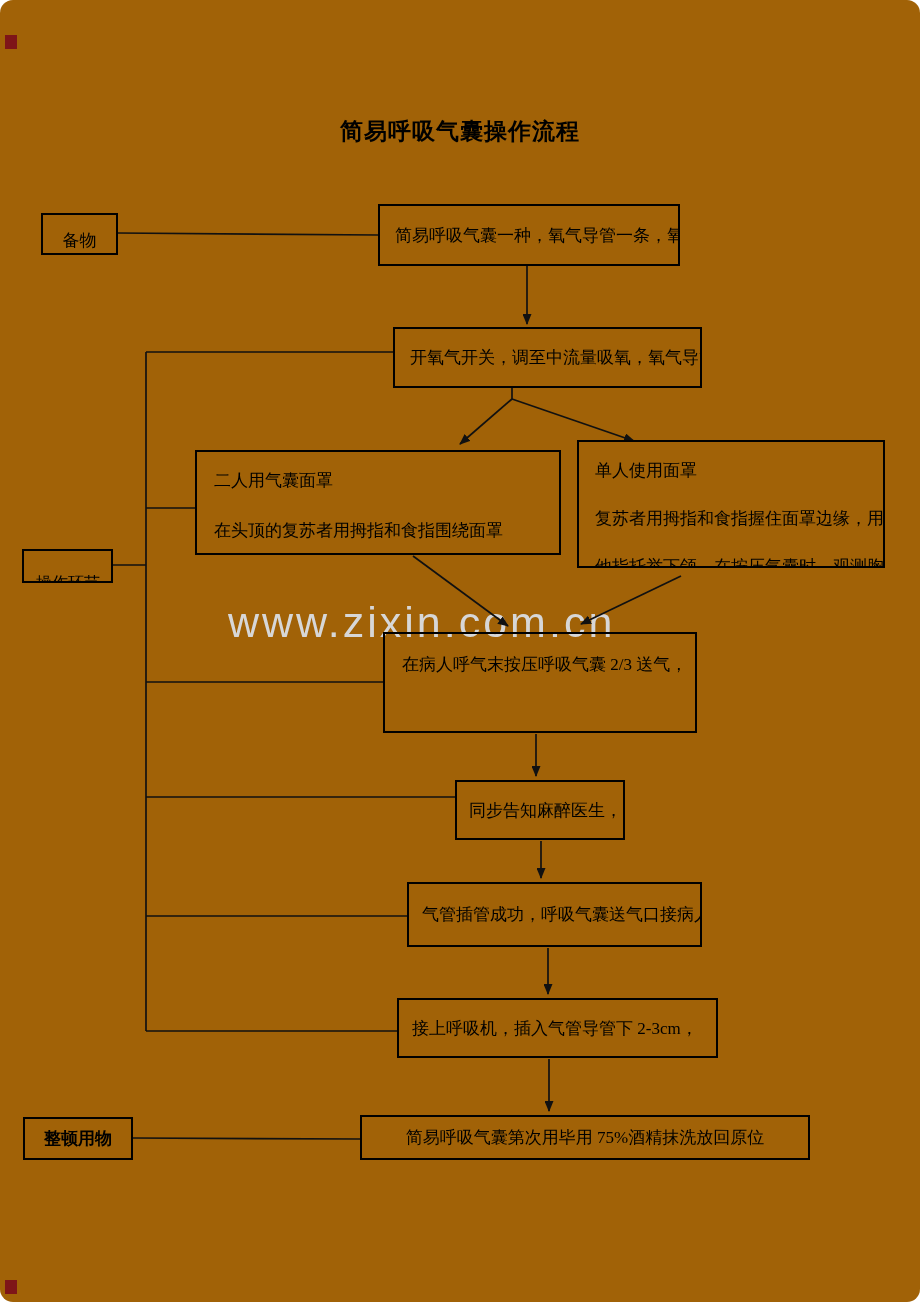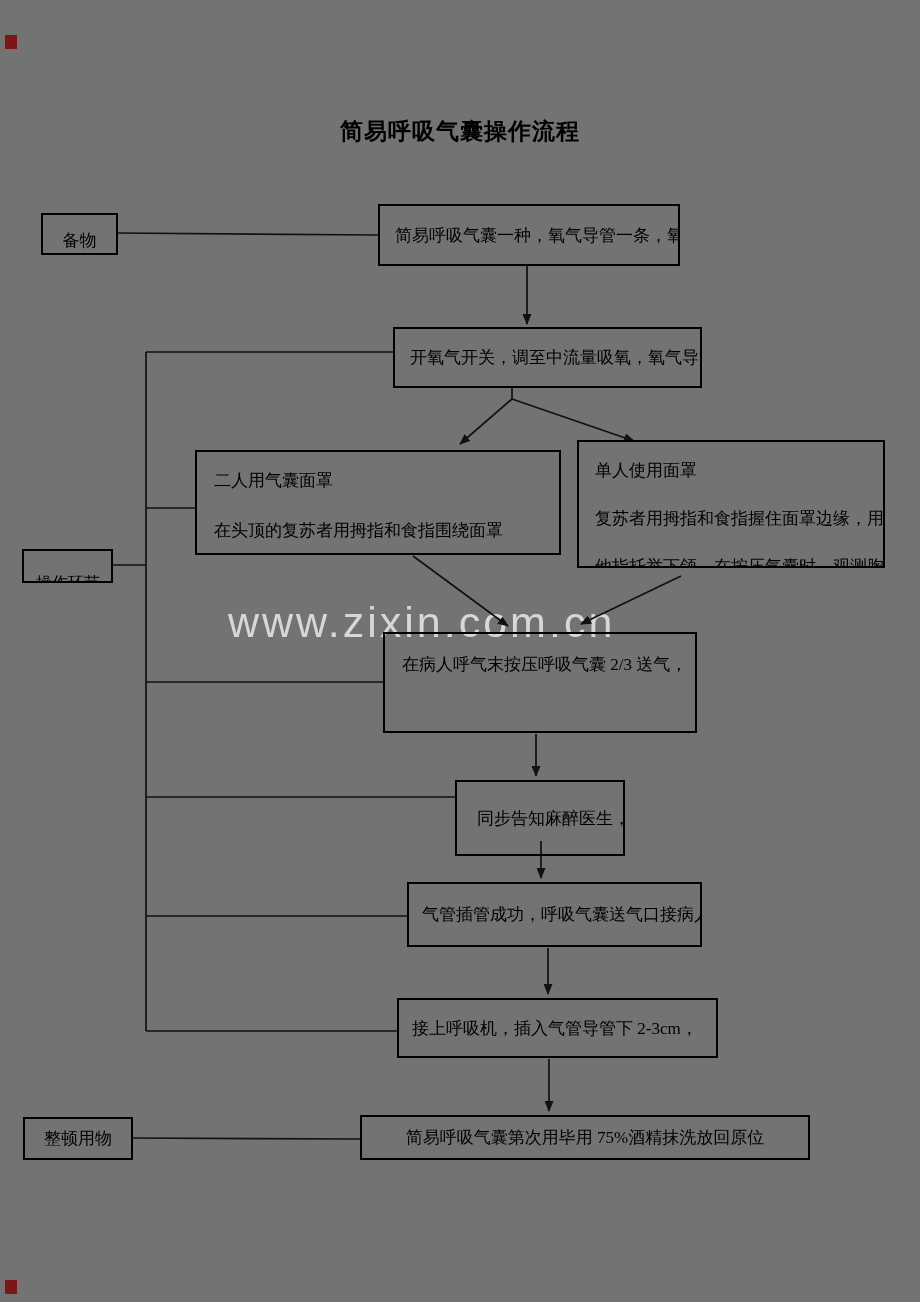--- a/index.html
+++ b/index.html
@@ -1,18 +1,18 @@
 <!DOCTYPE html>
 <html><head>
 <meta charset="utf-8">
 <style>
   html,body{margin:0;padding:0;background:#ffffff;}
   #page{
-    position:relative;width:920px;height:1302px;background:#737373;overflow:hidden;
-    font-family:"Liberation Serif","DejaVu Serif",serif;color:#000;
+    position:relative;width:920px;height:1302px;background:#a16207;overflow:hidden;
+    font-family:"Liberation Serif","DejaVu Serif",serif;color:#000;border-radius:13px;
   }
   .title{
     position:absolute;left:0;top:116px;width:920px;text-align:center;
     font-size:23px;font-weight:bold;letter-spacing:1px;z-index:3;
   }
   .watermark{
     position:absolute;left:228px;top:598px;z-index:0;
     font-family:"Liberation Sans","DejaVu Sans",sans-serif;
     font-size:43px;color:#d7d7d7;letter-spacing:3px;white-space:nowrap;
   }
@@ -94,33 +94,33 @@
   </div>
 
   <div class="box" style="left:22px;top:549px;width:91px;height:34px;padding:24px 0 0 12px;font-size:16px;">
     <span>操作环节</span>
   </div>
 
   <div class="box" style="left:383px;top:632px;width:314px;height:101px;padding:5px 0 0 17px;">
     <div class="line">在病人呼气末按压呼吸气囊 2/3 送气，</div>
   </div>
 
-  <div class="box vcenter" style="left:455px;top:780px;width:170px;height:76px;padding-left:20px;">
+  <div class="box vcenter" style="left:455px;top:780px;width:170px;height:60px;padding-left:12px;">
     <span>同步告知麻醉医生，</span>
   </div>
 
   <div class="box vcenter" style="left:407px;top:882px;width:295px;height:65px;padding-left:13px;">
     <span>气管插管成功，呼吸气囊送气口接病人</span>
   </div>
 
   <div class="box vcenter" style="left:397px;top:998px;width:321px;height:60px;padding-left:13px;">
     <span>接上呼吸机，插入气管导管下 2-3cm，</span>
   </div>
 
-  <div class="box center" style="left:23px;top:1117px;width:110px;height:43px;">
+  <div class="box center" style="left:23px;top:1117px;width:110px;height:43px;font-weight:bold;">
     <span>整顿用物</span>
   </div>
 
   <div class="box center" style="left:360px;top:1115px;width:450px;height:45px;">
     <span>简易呼吸气囊第次用毕用 75%酒精抹洗放回原位</span>
   </div>
 
 </div>
 
 </body></html>

